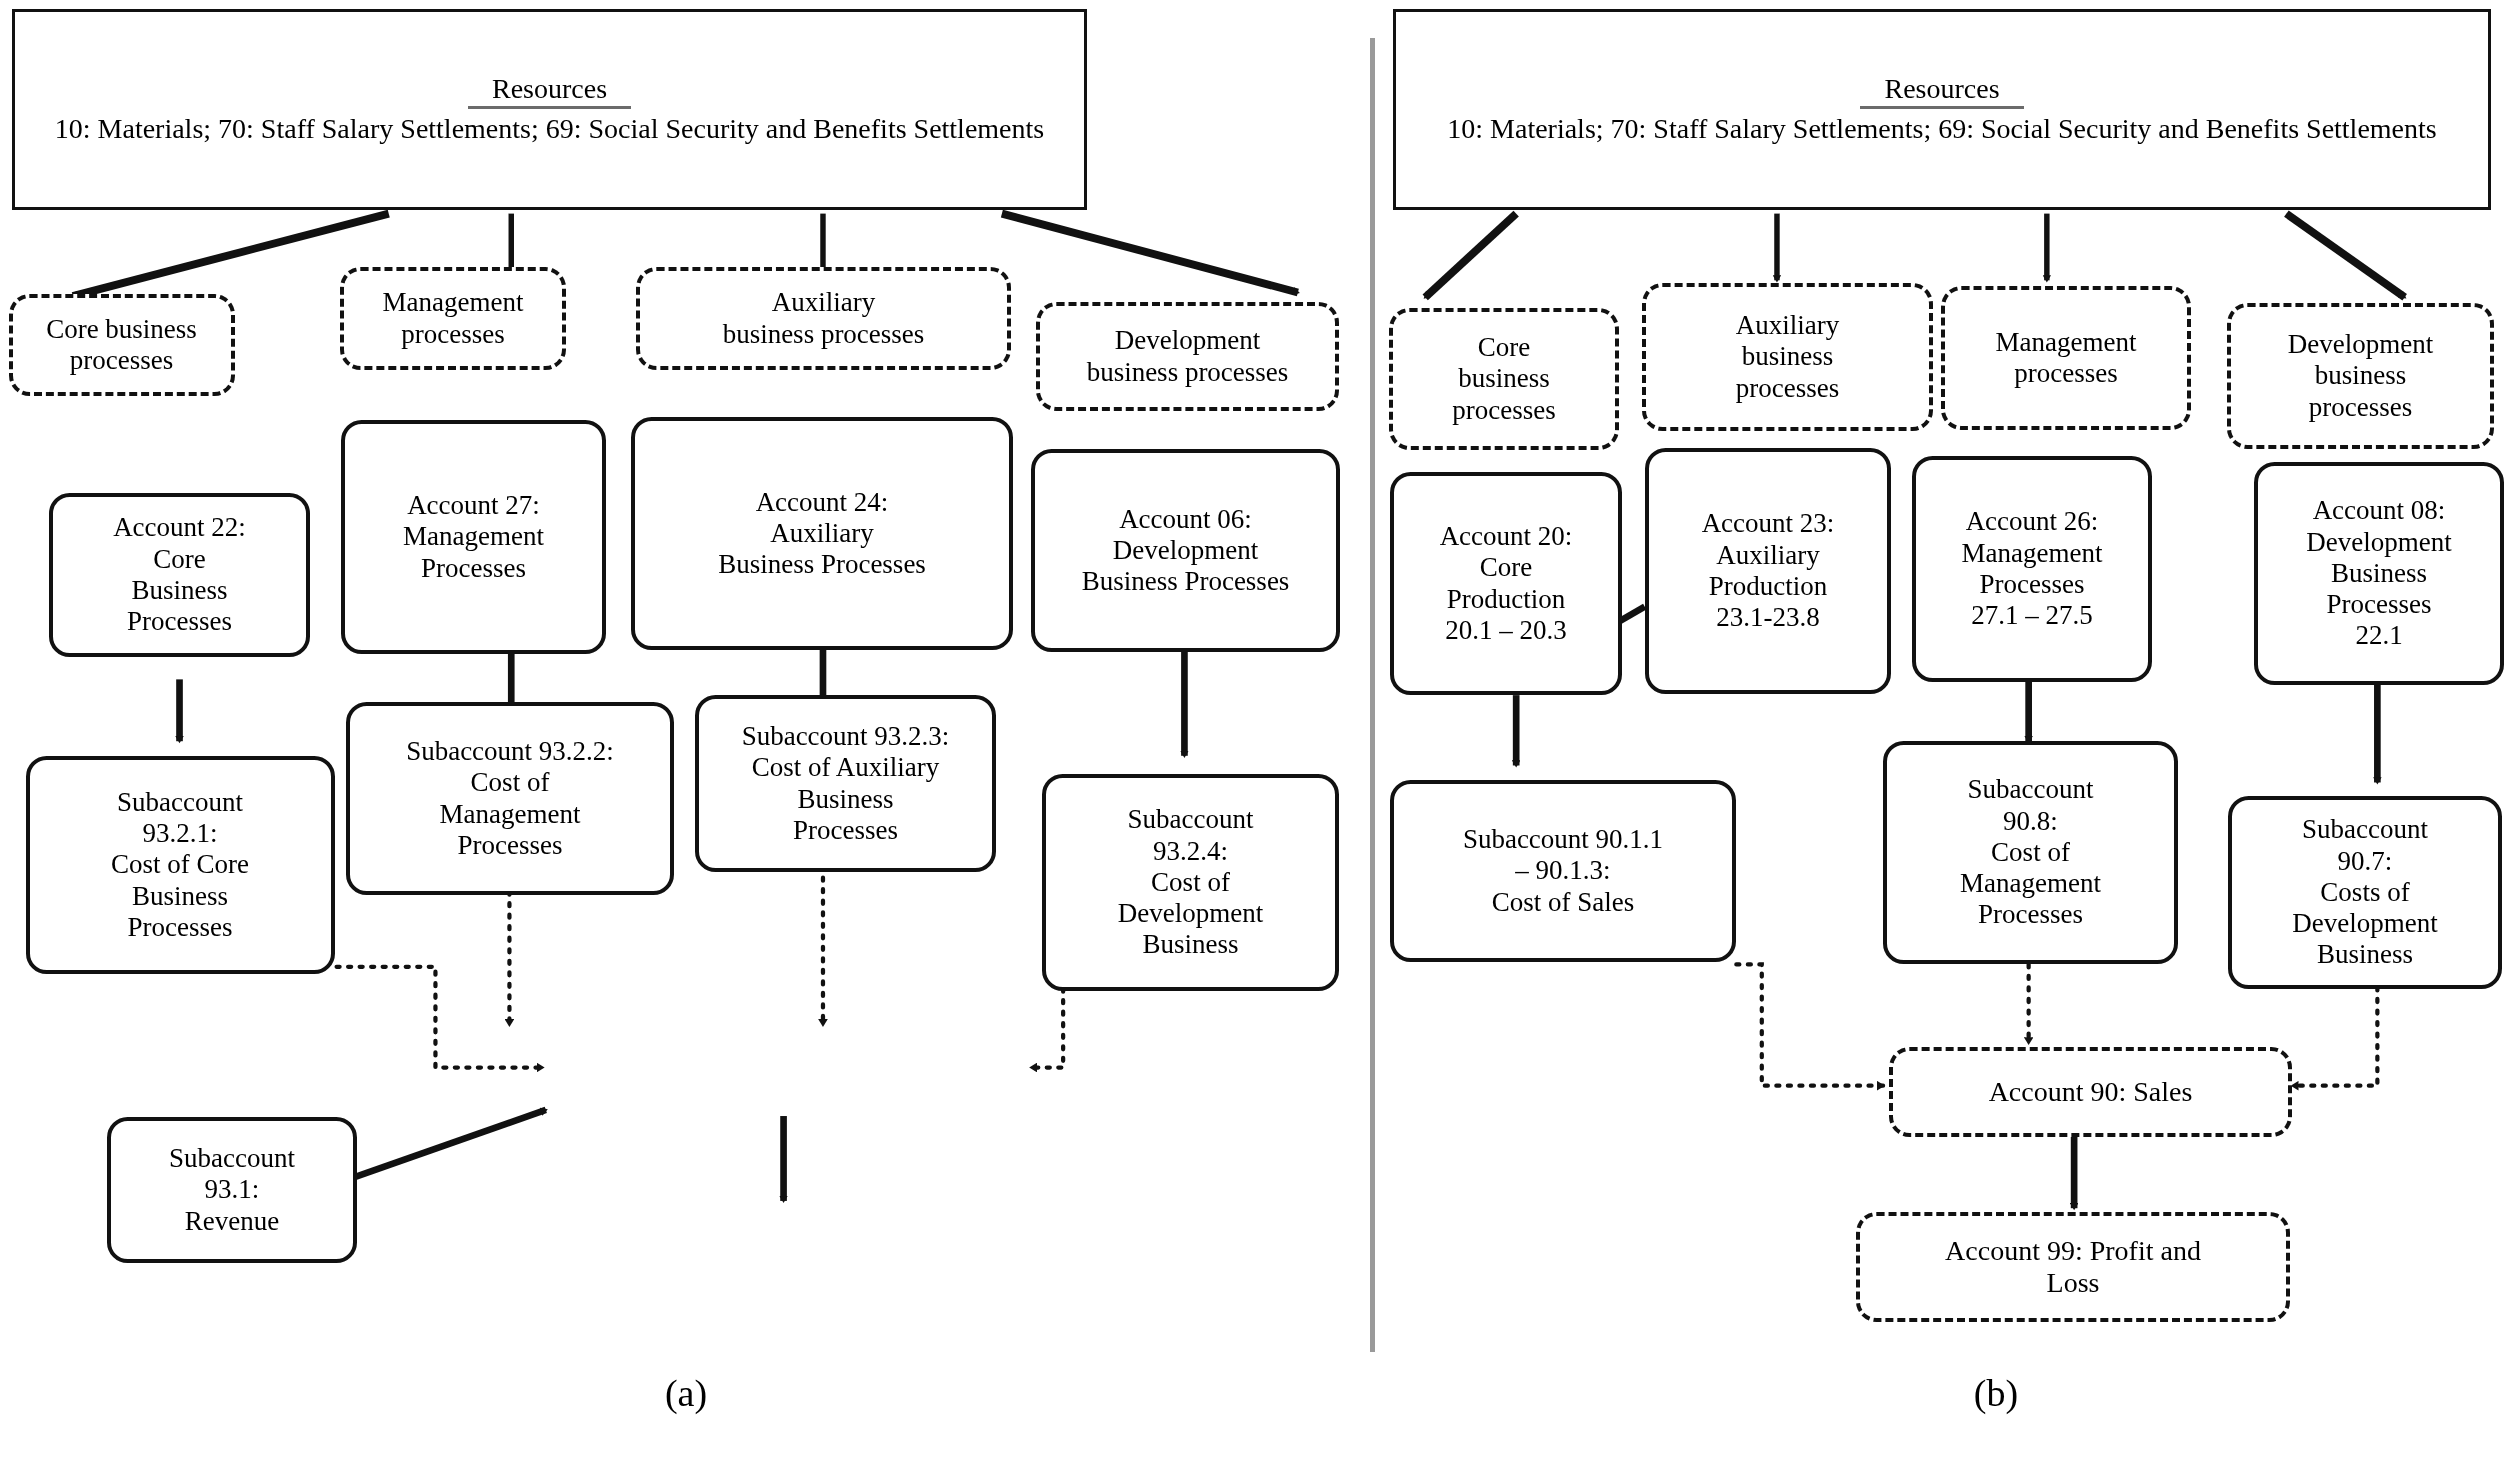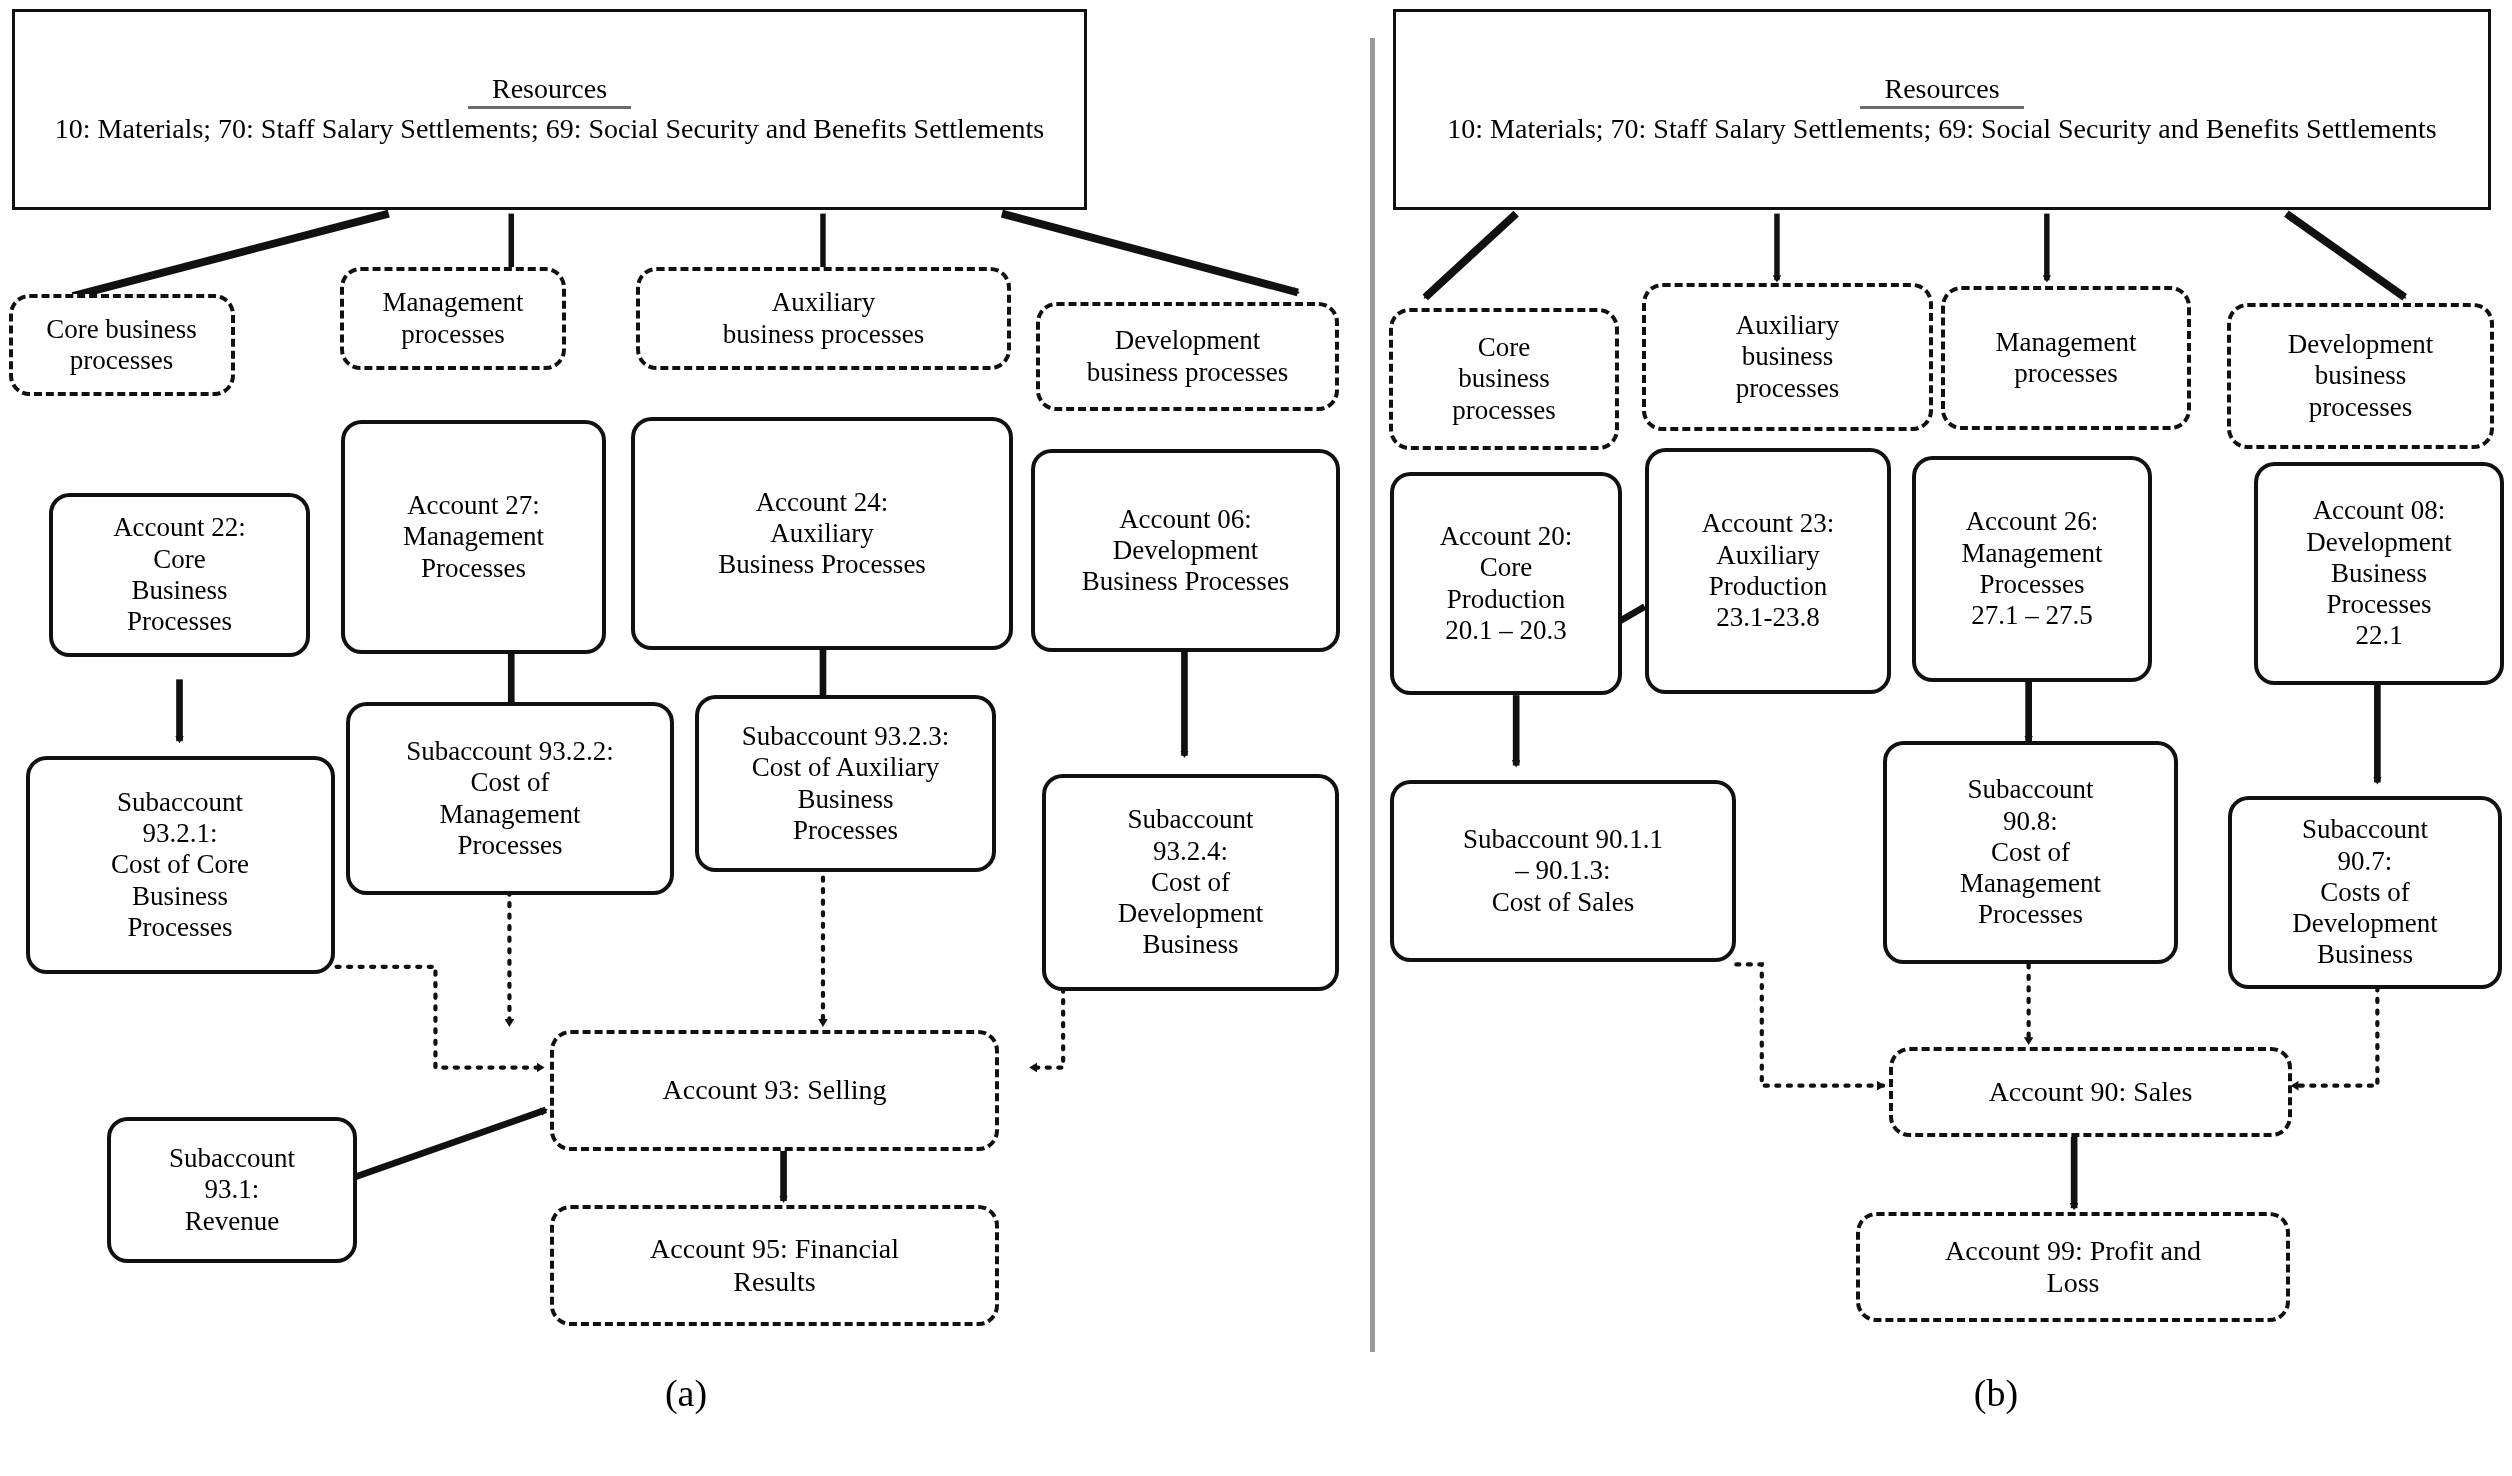--- a/index.html
+++ b/index.html
@@ -164,27 +164,20 @@
 Cost of
 Development
 Business</span>
   </div>
 
   <div class="node solid-round" style="left:107px;top:1117px;width:250px;height:146px;font-size:27px;">
     <span>Subaccount
 93.1:
 Revenue</span>
   </div>
-  <div class="node dashed-round" style="left:550px;top:1030px;width:449px;height:121px;font-size:28px;">
-    <span>Account 93: Selling</span>
-  </div>
-  <div class="node dashed-round" style="left:550px;top:1205px;width:449px;height:121px;font-size:28px;">
-    <span>Account 95: Financial
-Results</span>
-  </div>
 
   <div class="fig-label" style="left:607px;top:1371px;width:158px;font-size:38px;">
     <span>(a)</span>
   </div>
 
   <div class="divider" style="left:1370px;top:38px;width:4.9px;height:1314px;"></div>
 
   <div class="node solid-rect" style="left:1393px;top:8.5px;width:1098px;height:201px;font-size:28px;">
     <div style="width:100%;text-align:center;">
       <div class="resources-title" style="position:static;">

